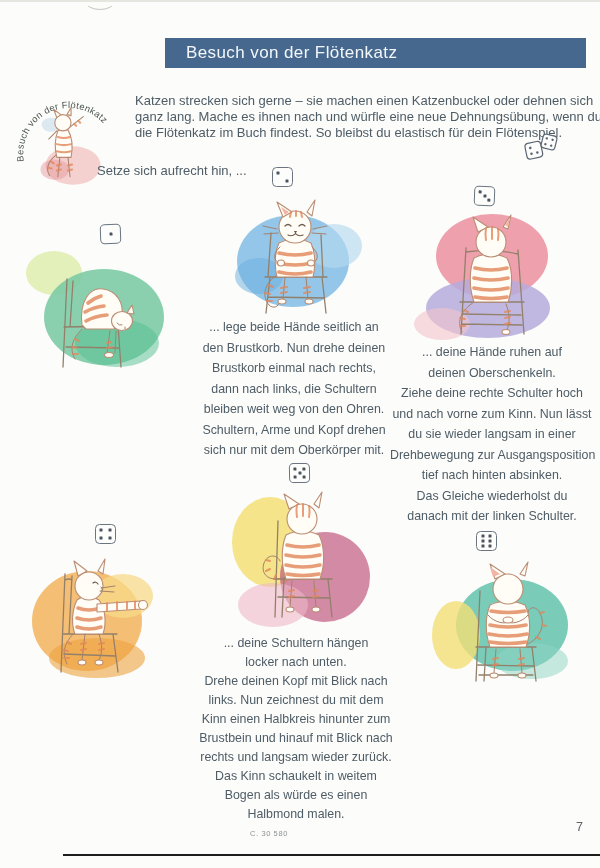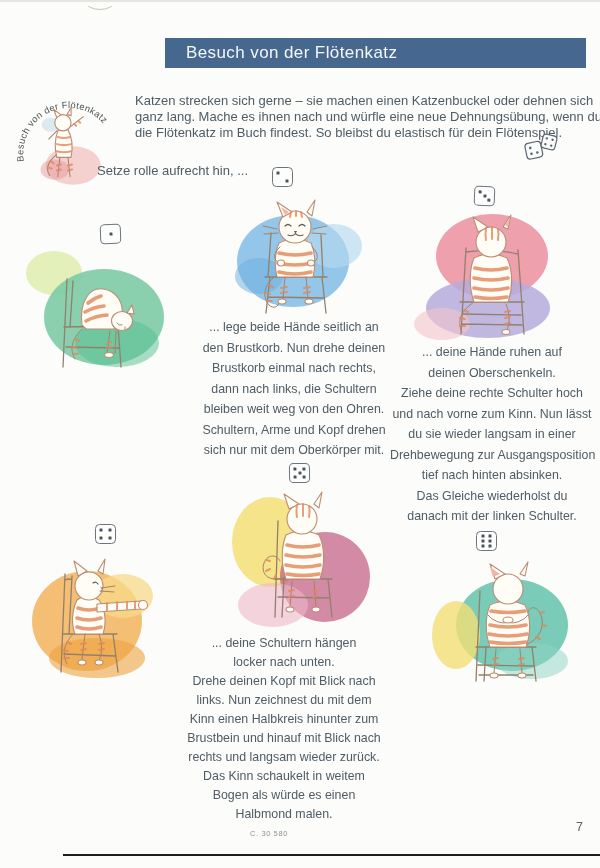--- a/index.html
+++ b/index.html
@@ -20,21 +20,21 @@
   .d1{left:100px;top:224px;transform:rotate(-2deg)} .d2{left:272px;top:167px}
   .d3{left:474px;top:186px;transform:rotate(2deg)}  .d4{left:95px;top:524px}
   .d5{left:289px;top:463px;transform:rotate(-1deg)} .d6{left:476px;top:531px}
   .i1{left:22px;top:247px;width:150px;height:125px}  .i2{left:221px;top:191px;width:152px;height:126px}
   .i3{left:412px;top:206px;width:165px;height:138px} .i4{left:25px;top:546px;width:165px;height:140px}
   .i5{left:228px;top:487px;width:148px;height:145px} .i6{left:424px;top:553px;width:158px;height:133px}
   .t1{left:24px;top:372px;width:172px;line-height:20.5px}
   .t2{left:196px;top:317px;width:196px;line-height:20.5px}
   .t3{left:390px;top:342px;width:204px;line-height:20.5px}
   .t4{left:24px;top:690px;width:172px;line-height:19.3px}
-  .t5{left:184px;top:634px;width:200px;line-height:19px}
+  .t5{left:196px;top:634px;width:200px;line-height:19px}
   .t6{left:394px;top:689px;width:200px;line-height:19px}
   .chair{stroke:var(--chair,#93806b);stroke-width:1.3;fill:none;stroke-linecap:round}
   .catline{stroke:#bb8d74;stroke-width:1.1;fill:#fffdf6;stroke-linejoin:round}
   .catdetail{stroke:#a5826c;stroke-width:1;fill:none;stroke-linecap:round}
   .stripe{stroke:var(--stripe,#e2875a);stroke-width:3.6;fill:none;stroke-linecap:round;opacity:.82}
   .tick{stroke:var(--stripe,#e2875a);stroke-width:2;fill:none;stroke-linecap:round;opacity:.8}
   .ink{stroke:#6b5a4e;stroke-width:1.2;fill:none;stroke-linecap:round}
   .sketch{stroke:#5a6673;stroke-width:1.2;fill:#fdfdfb}
   .footer-code{position:absolute;left:250px;top:829px;font-size:7.5px;color:#8d9296;letter-spacing:.6px}
   .pagenum{position:absolute;right:17px;top:820px;font-size:12.5px;color:#5a6166}
@@ -85,21 +85,21 @@
     </g>
     <g transform="rotate(14 32 11)">
       <rect class="sketch" x="25" y="4" width="14" height="14" rx="3"></rect>
       <circle cx="29" cy="8" r="1.2" fill="#5a6673"></circle>
         <circle cx="35" cy="8" r="1.2" fill="#5a6673"></circle>
         <circle cx="29" cy="14" r="1.2" fill="#5a6673"></circle>
         <circle cx="35" cy="14" r="1.2" fill="#5a6673"></circle>
     </g>
   </svg>
 
-  <div class="leadin">Setze rolle aufrecht hin, ...</div>
+  <div class="leadin">Setze sich aufrecht hin, ...</div>
 
   <div class="dice d1">
       <span class="pip" style="left: 50%; top: 50%;"></span>
     </div>
   <svg class="illus i1" viewBox="0 0 150 125">
     <ellipse cx="32" cy="26" rx="28" ry="22" opacity=".8" fill="#dcecaa"></ellipse>
     <ellipse cx="82" cy="70" rx="60" ry="48" opacity=".88" fill="#7ac9a4"></ellipse>
     <ellipse cx="95" cy="96" rx="42" ry="24" opacity=".5" fill="#53bd90"></ellipse>
     <path class="chair" d="M45,32 L41,120 M51,34 L48,80 M42,80 L100,79 M96,79 L99,120 M44,100 L97,101"></path>
     <path class="catdetail" d="M60,82 C50,92 47,102 53,112"></path>

